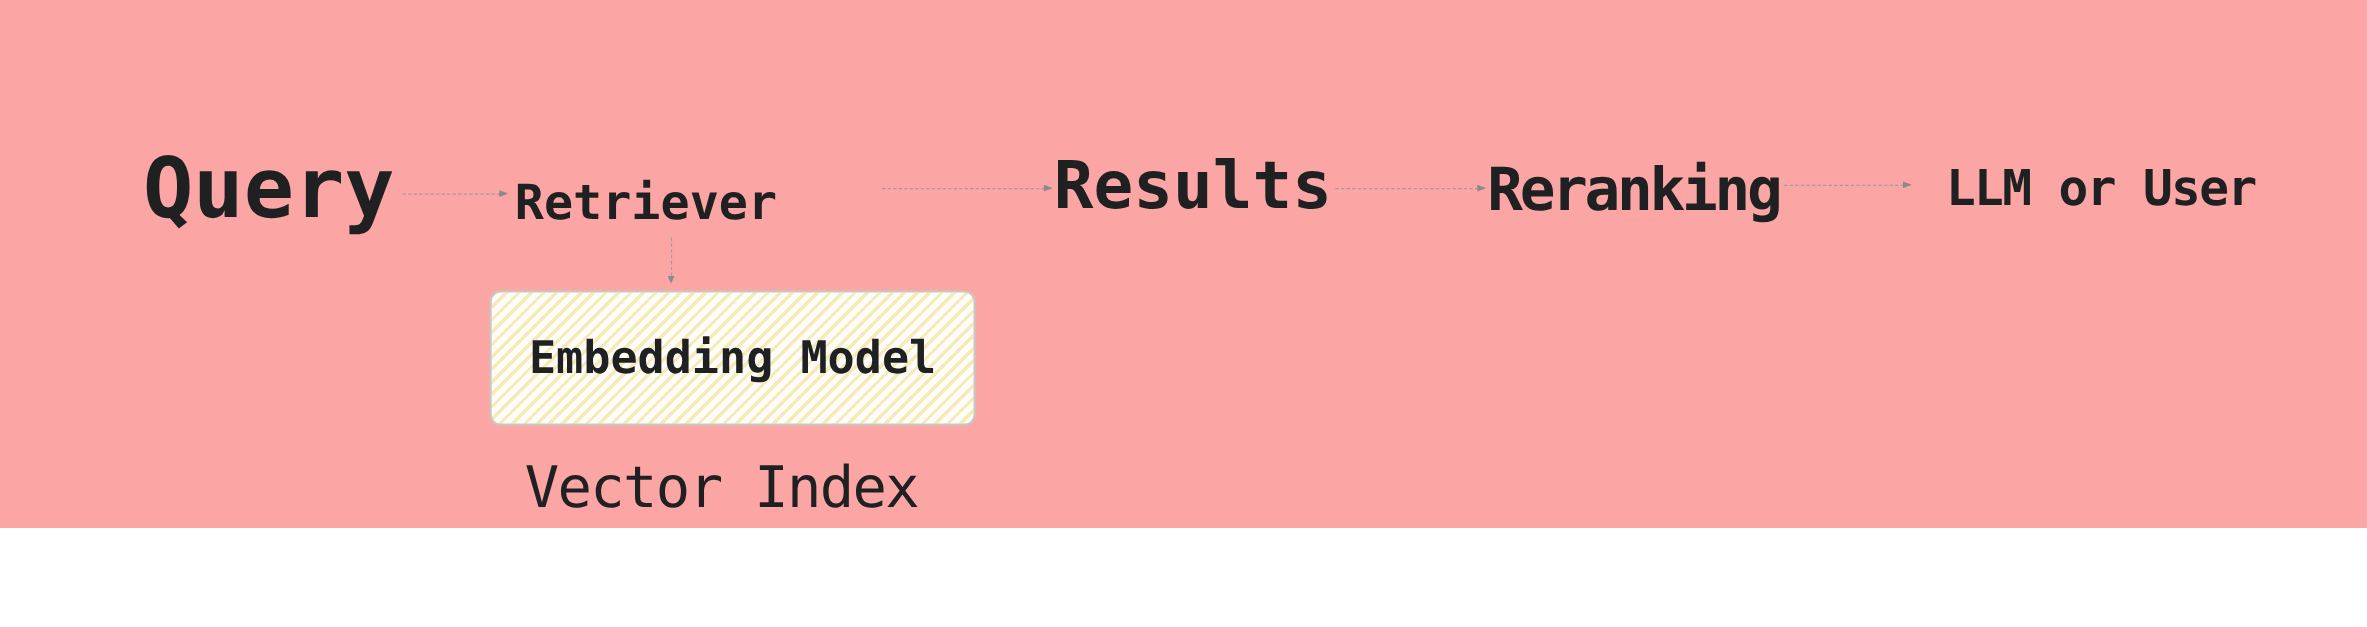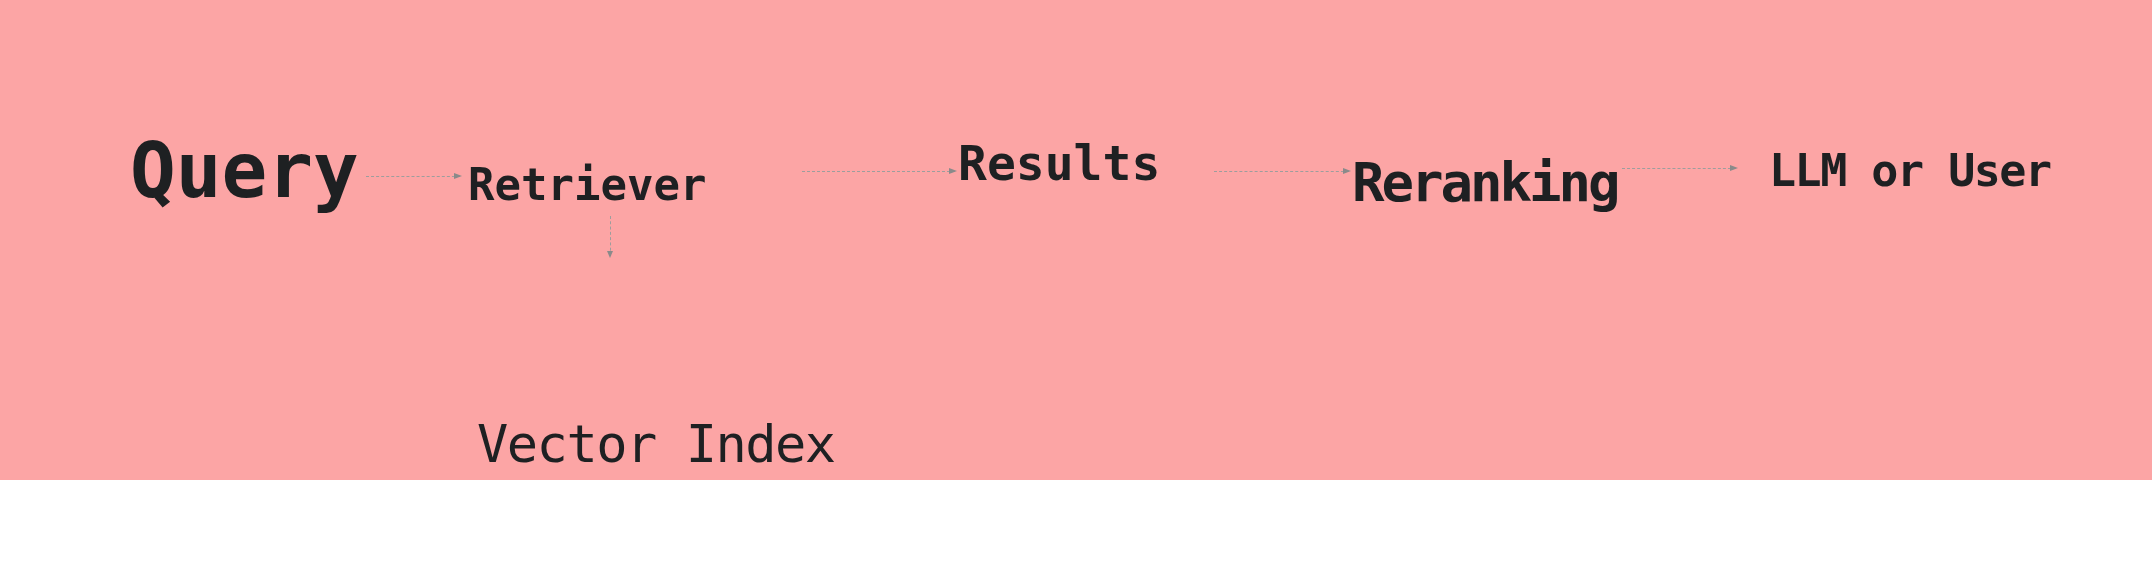--- a/index.html
+++ b/index.html
@@ -18,22 +18,22 @@
   }
   .node {
     position: absolute;
     font-weight: 700;
     line-height: 1;
     white-space: nowrap;
     color: #1e2022;
   }
   .node-query     { left: 130px;  top: 133px; font-size: 76px; }
   .node-retriever { left: 468px;  top: 143px; font-size: 44px; margin-top: 20px; }
-  .node-results   { left: 958px;  top: 139px; font-size: 48px; }
-  .node-reranking { left: 1352px; top: 156px; font-size: 54px; letter-spacing: -3px; }
+  .node-results   { left: 958px;  top: 139px; font-size: 60px; }
+  .node-reranking { left: 1352px; top: 146px; font-size: 54px; letter-spacing: -3px; }
   .node-llm       { left: 1740px; top: 148px; font-size: 45px; letter-spacing: -1.5px; margin-left: 29px; }
 
   
   .connector-h {
     position: absolute;
     height: 0;
     border-top: 1.5px dashed #9d9d9d;
   }
   .connector-h .head {
     position: absolute;
@@ -138,16 +138,19 @@
   <div class="connector-h c4">
     <span class="head"></span>
   </div>
 
   <div class="node node-llm">LLM or User</div>
 
   <div class="connector-v">
     <span class="head"></span>
   </div>
 
+  <div class="embed-box">
+    <span class="box-label">Embedding Model</span>
+  </div>
 
   <div class="vector-index">Vector Index</div>
 
 </div>
 
 </body></html>

